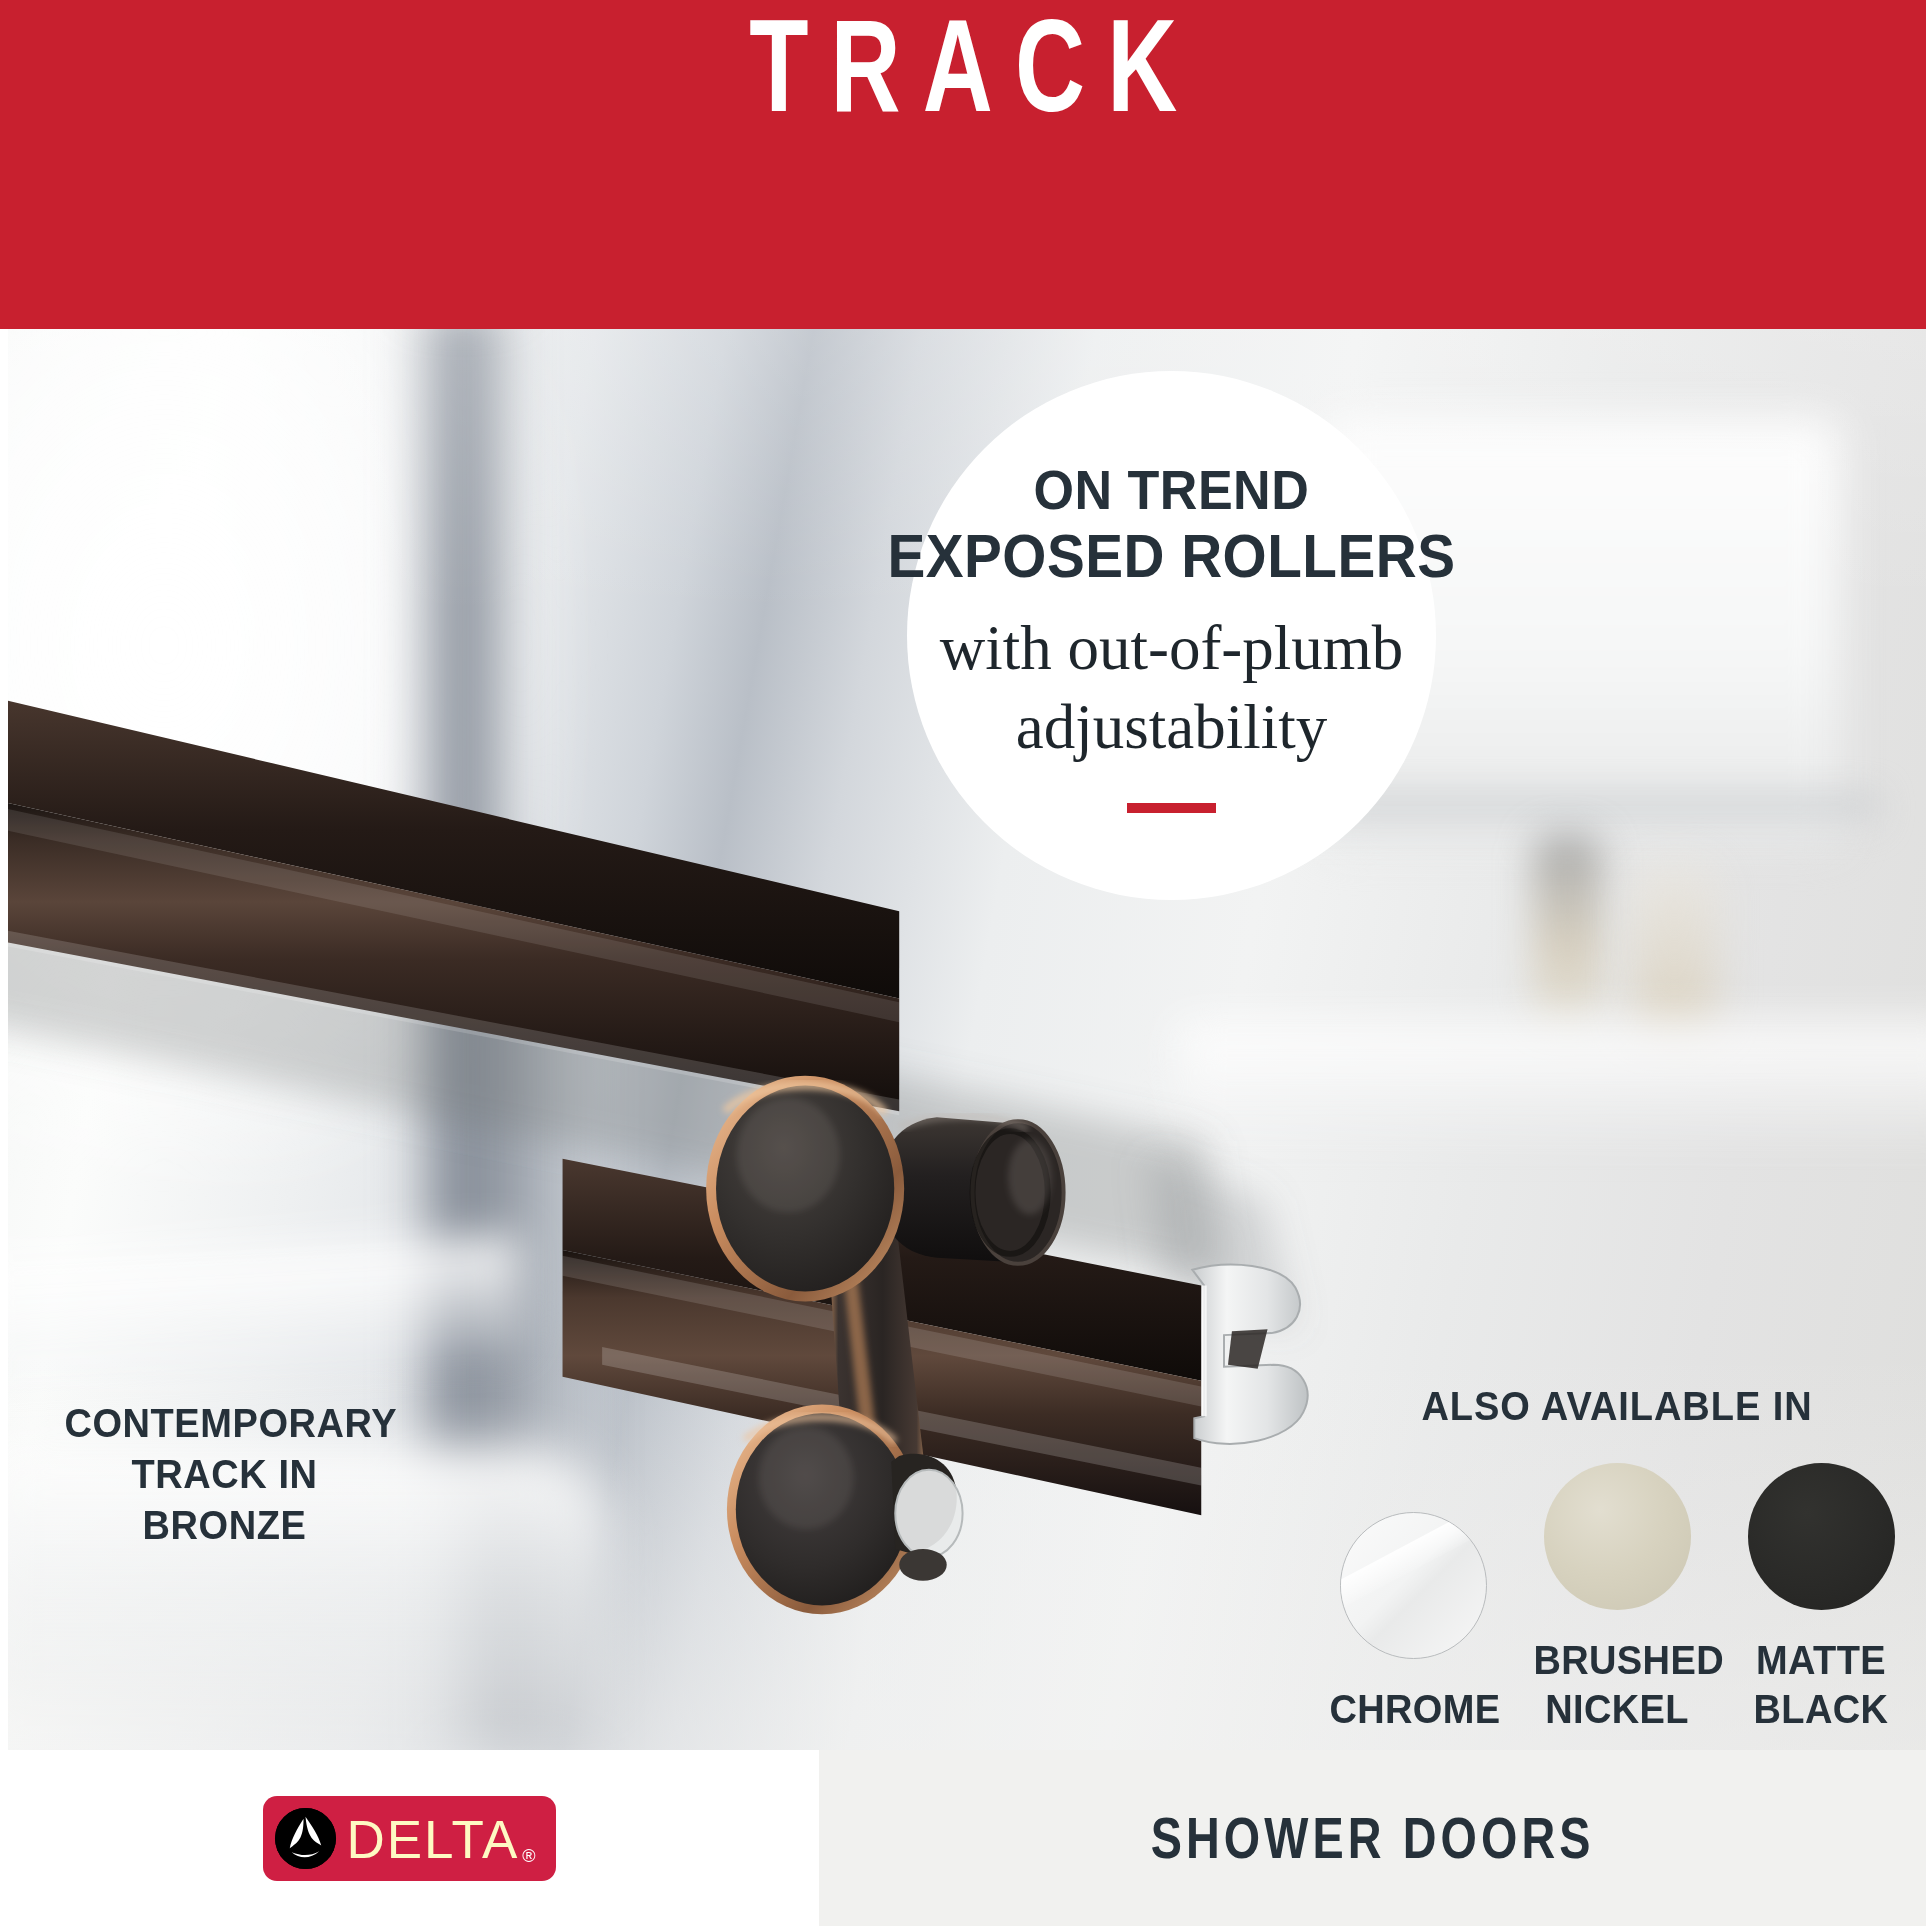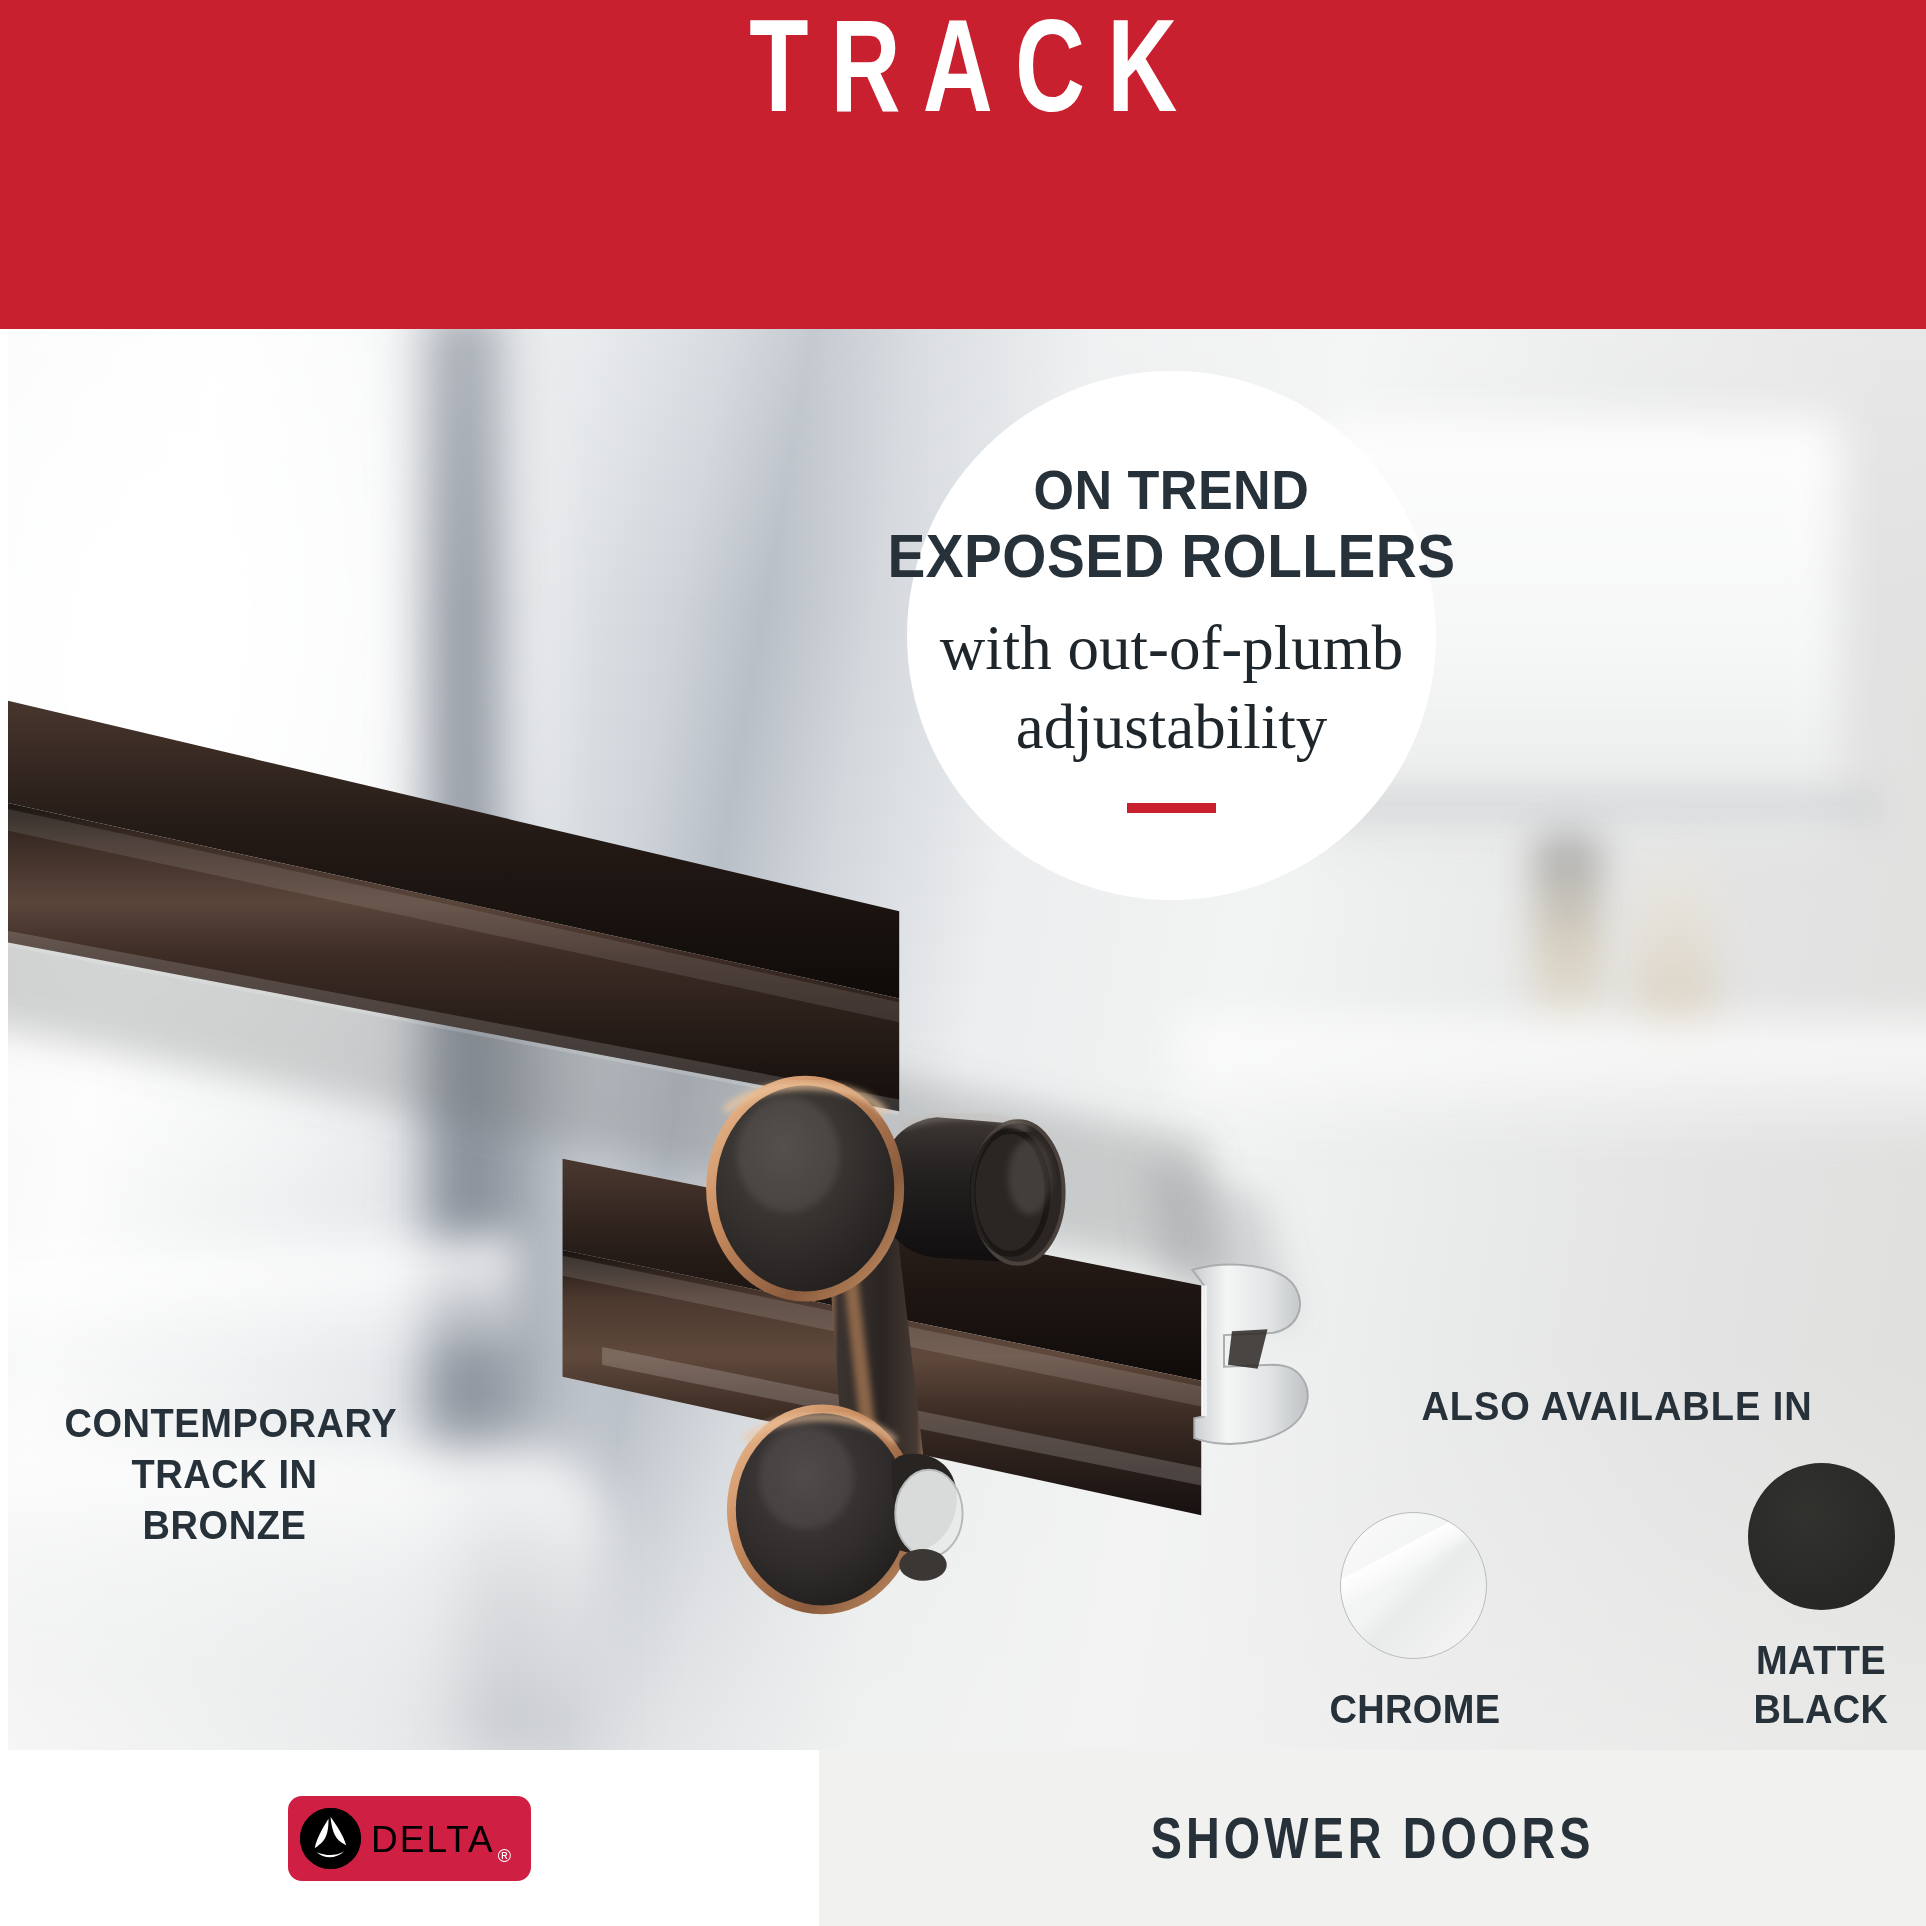--- a/index.html
+++ b/index.html
@@ -269,23 +269,23 @@
   }
   .delta-mark {
     width:61px; height:61px;
     border-radius:50%;
     background:#000000;
     position:relative;
     flex:0 0 auto;
     margin-right:10px;
   }
   .delta-wordmark {
-    color:#000000;
+    color:#fef9c3;
     font-family:"Liberation Sans","DejaVu Sans",sans-serif;
-    font-size:37px;
+    font-size:53px;
     font-weight:400;
     letter-spacing:2px;
     line-height:1;
     position:relative;
     top:1px;
   }
   .delta-reg {
     color:#ffffff;
     font-size:18px;
     align-self:flex-end;
@@ -477,20 +477,27 @@
       <div class="finishes-title">ALSO AVAILABLE IN</div>
       <div class="swatch-row">
 
         <div class="swatch-cell">
           <div class="swatch-dot chrome"></div>
           <div class="swatch-label">
             <div>CHROME</div>
           </div>
         </div>
 
+        <div class="swatch-cell">
+          <div class="swatch-dot nickel"></div>
+          <div class="swatch-label">
+            <div>BRUSHED</div>
+            <div>NICKEL</div>
+          </div>
+        </div>
 
         <div class="swatch-cell">
           <div class="swatch-dot black"></div>
           <div class="swatch-label">
             <div>MATTE</div>
             <div>BLACK</div>
           </div>
         </div>
 
       </div>

